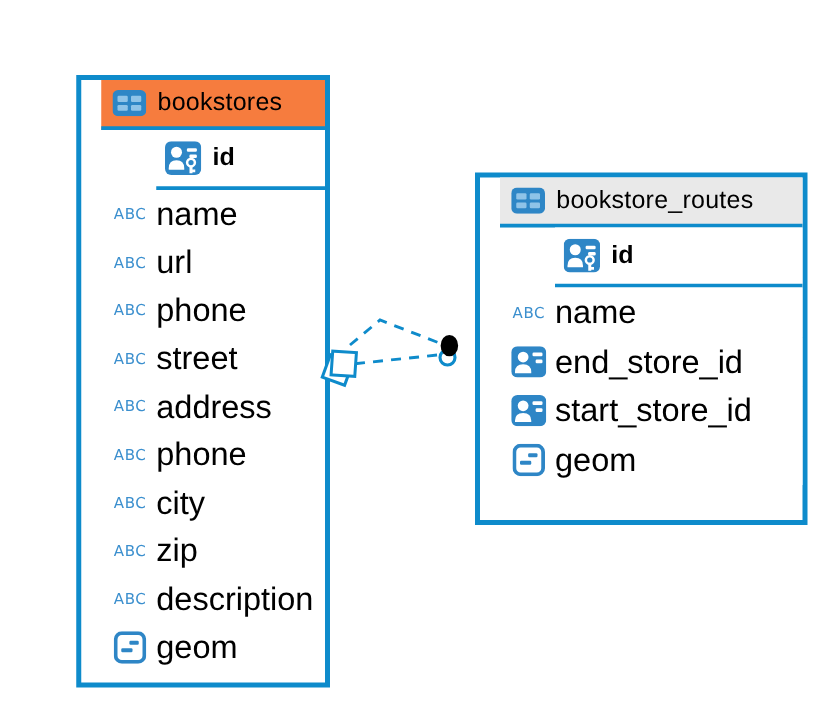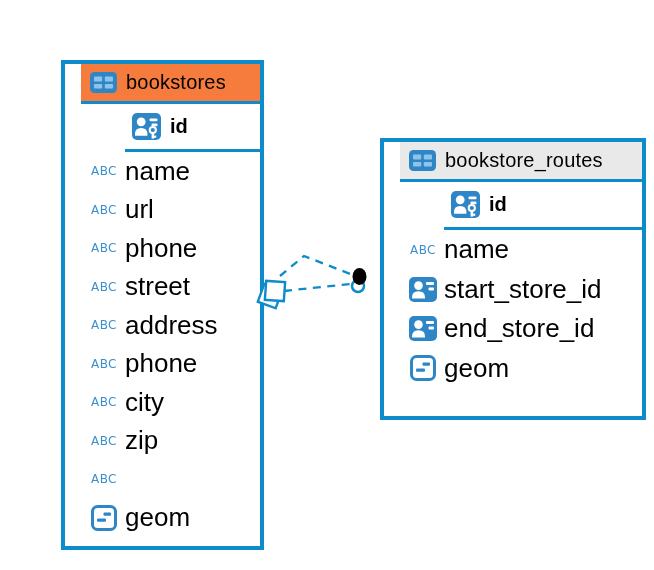--- a/index.html
+++ b/index.html
@@ -142,20 +142,21 @@
     <div class="col-row">
       <span class="icon-cell">
           <span class="abc">ABC</span>
         </span>
       <span class="col-label">zip</span>
     </div>
     <div class="col-row">
       <span class="icon-cell">
           <span class="abc">ABC</span>
         </span>
+      <span class="col-label">description</span>
     </div>
     <div class="col-row">
       <span class="icon-cell">
         <svg width="26" height="26">
             <use href="#ic-geom"></use>
           </svg>
         </span>
       <span class="col-label">geom</span>
     </div>
   </div>
@@ -178,29 +179,29 @@
           <span class="abc">ABC</span>
         </span>
       <span class="col-label">name</span>
     </div>
     <div class="col-row">
       <span class="icon-cell">
         <svg width="28" height="25">
             <use href="#ic-fk"></use>
           </svg>
         </span>
-      <span class="col-label">start_store_id</span>
+      <span class="col-label">end_store_id</span>
     </div>
     <div class="col-row">
       <span class="icon-cell">
         <svg width="28" height="25">
             <use href="#ic-fk"></use>
           </svg>
         </span>
-      <span class="col-label">end_store_id</span>
+      <span class="col-label">start_store_id</span>
     </div>
     <div class="col-row">
       <span class="icon-cell">
         <svg width="26" height="26">
             <use href="#ic-geom"></use>
           </svg>
         </span>
       <span class="col-label">geom</span>
     </div>
   </div>

